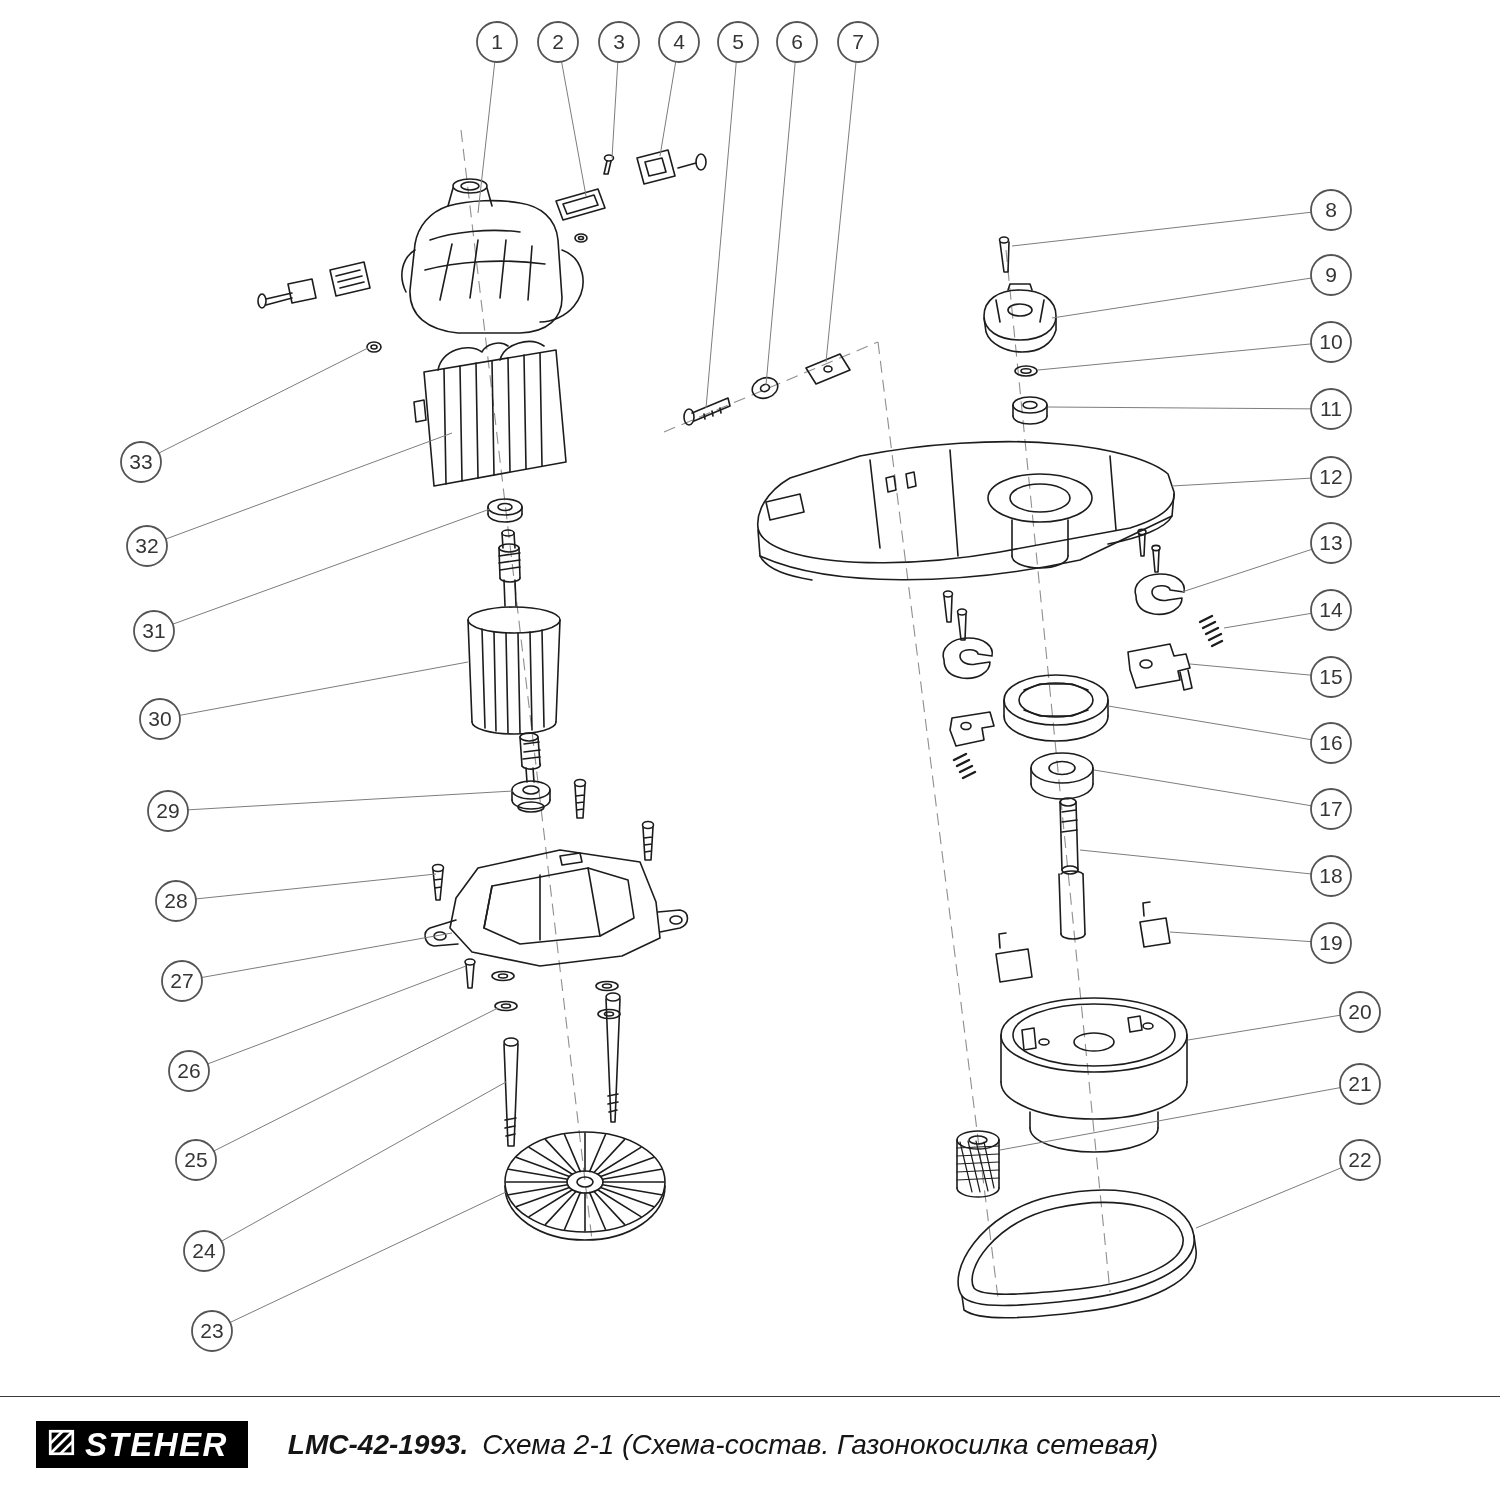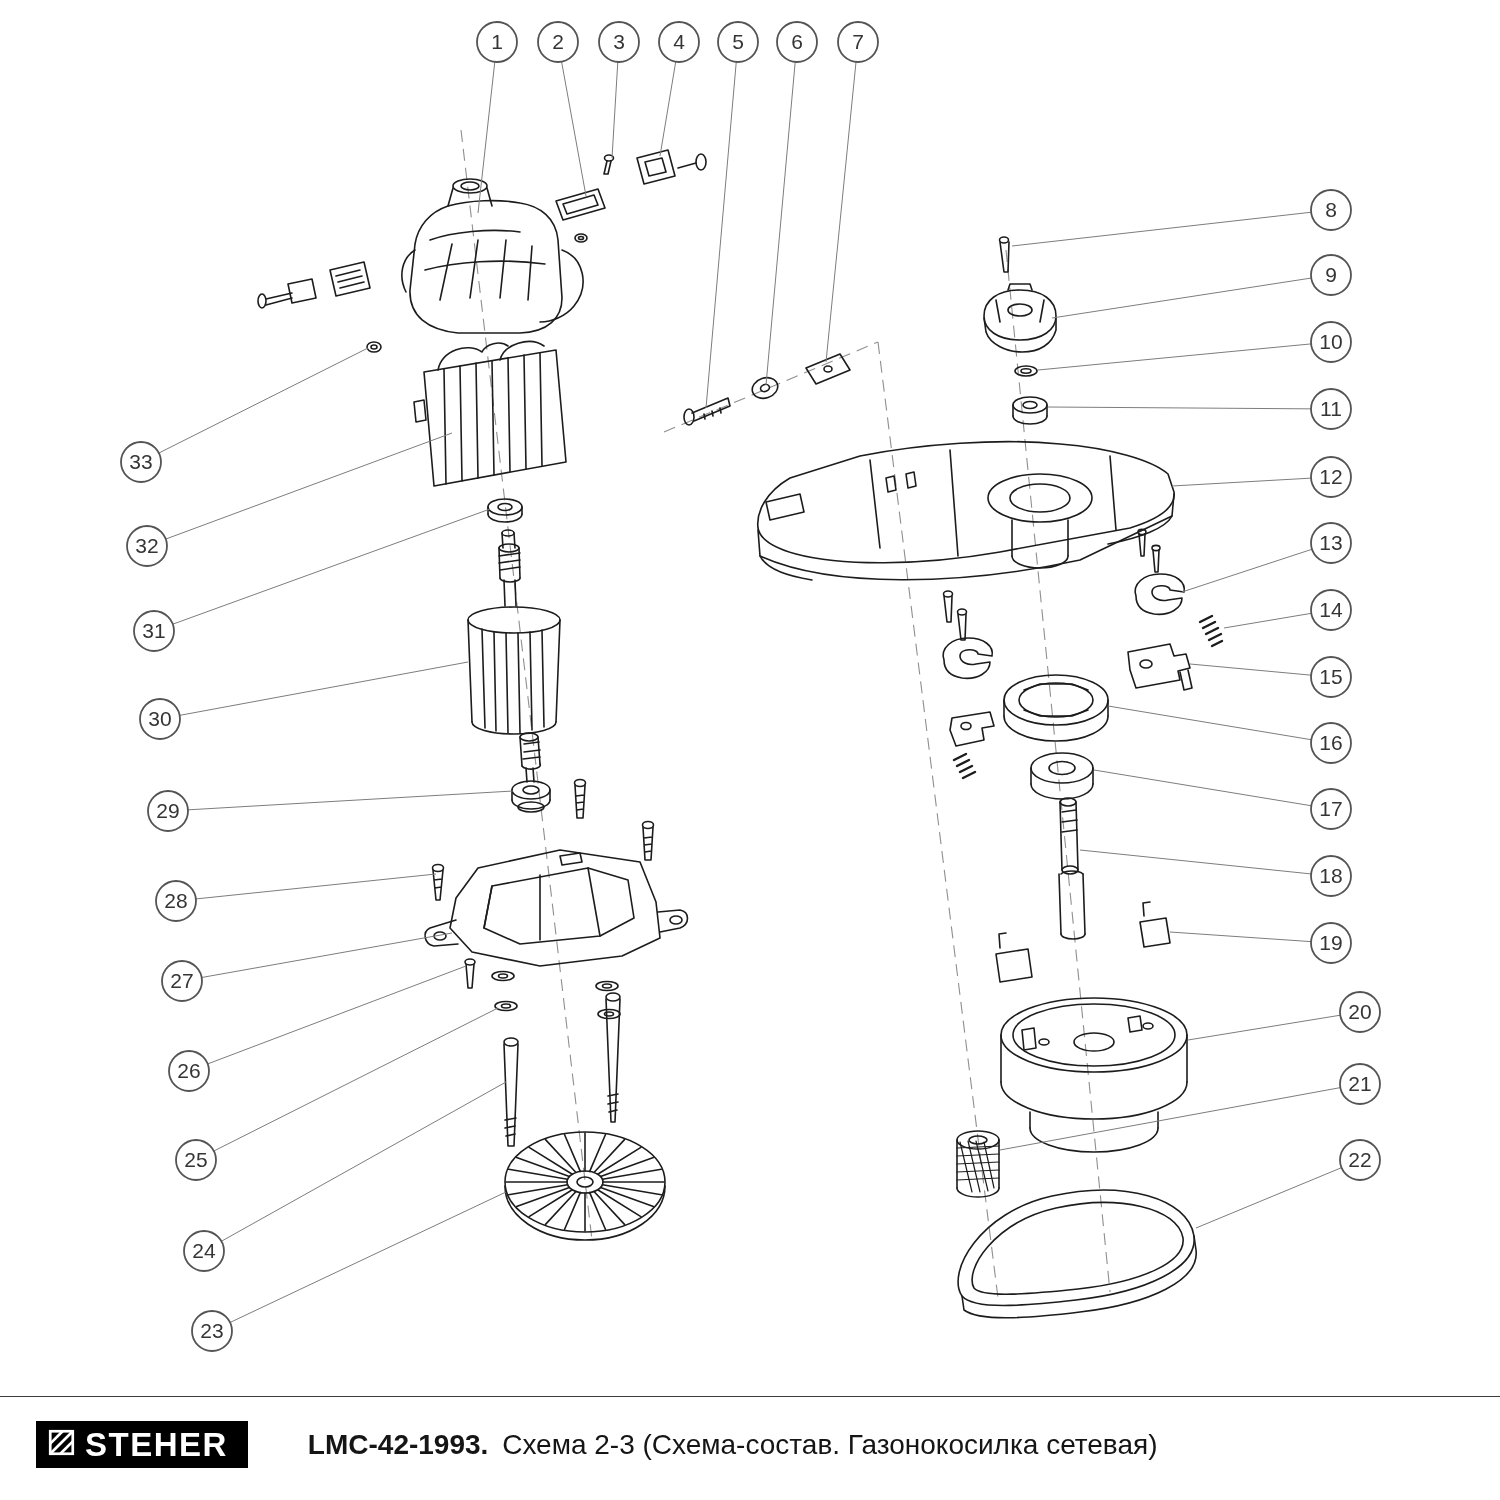--- a/index.html
+++ b/index.html
@@ -1,21 +1,21 @@
 <!DOCTYPE html>
 <html><head>
 <meta charset="utf-8">
 <style>
   html,body{margin:0;padding:0;background:#ffffff;}
   .page{position:relative;width:1500px;height:1500px;background:#fff;
         font-family:"Liberation Sans",sans-serif;overflow:hidden;}
   .page svg.diagram{position:absolute;left:0;top:0;}
   .footer{position:absolute;left:0;top:1396px;width:1500px;}
   .footer-rule{height:0;border-top:1.5px solid #3c3c3c;}
-  .footer-row{display:flex;align-items:center;padding:24px 0 0 36px;gap:60px;}
+  .footer-row{display:flex;align-items:center;padding:24px 0 0 36px;gap:40px;font-style:italic;}
   .logo{display:flex;align-items:center;gap:10px;background:#000;color:#fff;
         padding:7px 20px 7px 12px;}
   .logo-text{font-size:33px;font-weight:700;letter-spacing:1.5px;line-height:1;}
   .title{font-size:28px;color:#151515;white-space:nowrap;}
   .model{font-weight:700;}
   .subtitle{margin-left:6px;font-weight:400;}
 </style>
 </head>
 <body>
 
@@ -531,17 +531,17 @@
         <span class="logo-icon">
           <svg viewBox="0 0 24 24" width="27" height="27" aria-hidden="true">
             <rect x="2" y="2" width="20" height="20" fill="none" stroke="#ffffff" stroke-width="2.4"></rect>
             <path d="M2,22 L22,2 M2,13 L13,2 M11,22 L22,11" stroke="#ffffff" stroke-width="2.4" fill="none"></path>
           </svg>
         </span>
         <span class="logo-text">STEHER</span>
       </div>
       <div class="title">
         <span class="model">LMC-42-1993.</span>
-        <span class="subtitle">Схема 2-3 (Схема-состав. Газонокосилка сетевая)</span>
+        <span class="subtitle">Схема 2-1 (Схема-состав. Газонокосилка сетевая)</span>
       </div>
     </div>
   </div>
 </div>
 
 </body></html>

